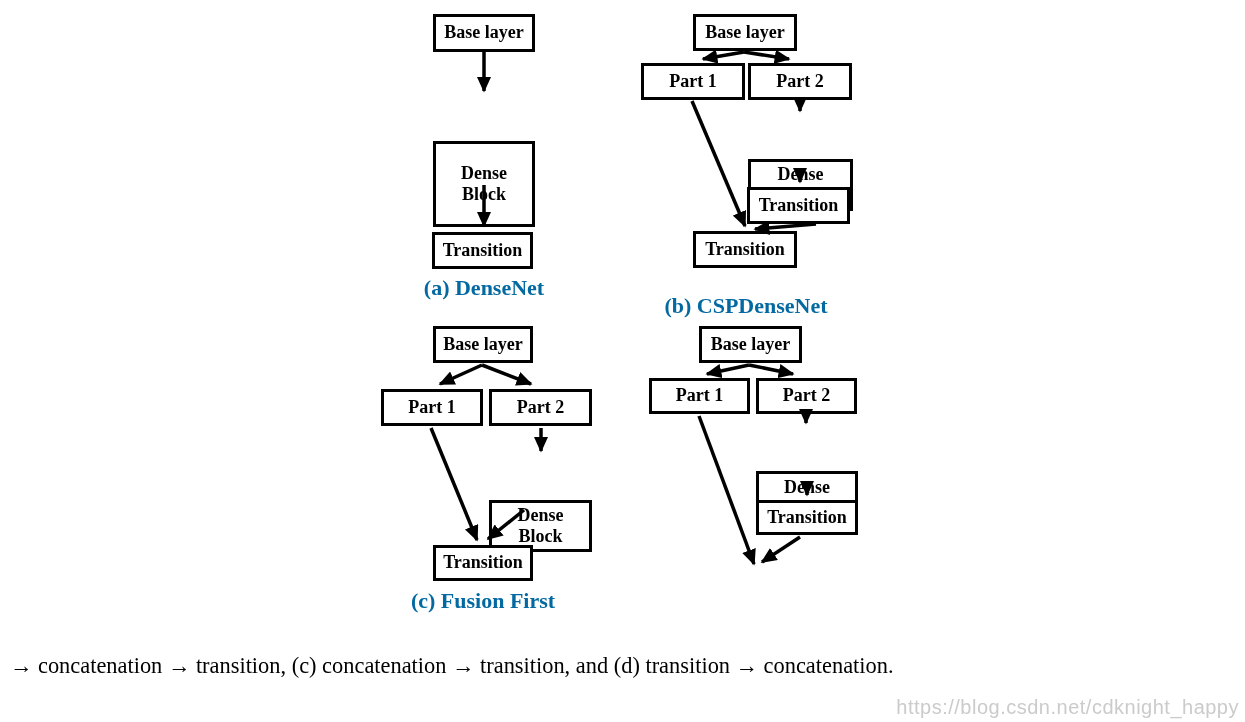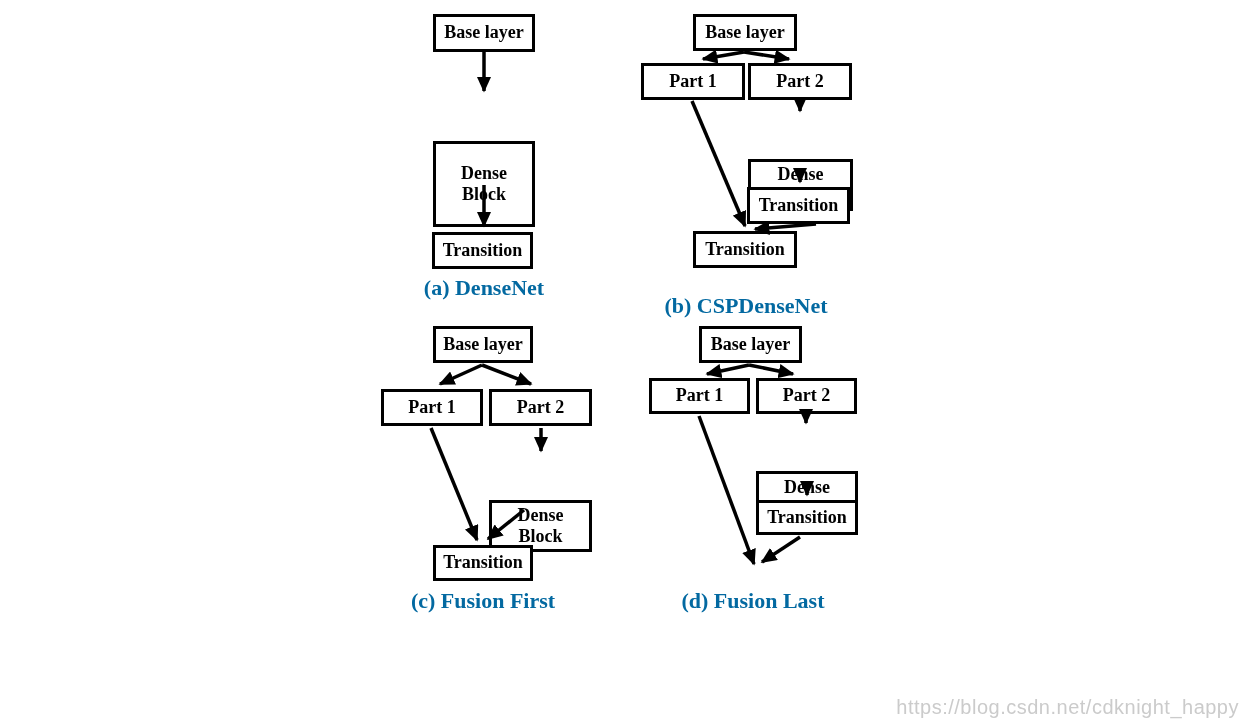--- a/index.html
+++ b/index.html
@@ -126,20 +126,20 @@
   </div>
   <div class="box" style="left:756px;top:378px;width:101px;height:36px">
     <span>Part 2</span>
   </div>
   <div class="box wrap" style="left:756px;top:427px;width:102px;height:54px">
     <span>Dense Block</span>
   </div>
   <div class="box" style="left:756px;top:500px;width:102px;height:35px">
     <span>Transition</span>
   </div>
-  <div class="dlabel" style="left:753px;top:588px">(d) Fusion Last</div>
 
   <div class="caption">
+    <div>→ concatenation → transition, (c) concatenation → transition, and (d) transition → concatenation.</div>
   </div>
 
   <div class="watermark">https://blog.csdn.net/cdknight_happy</div>
 
 </div>
 
 </body></html>

